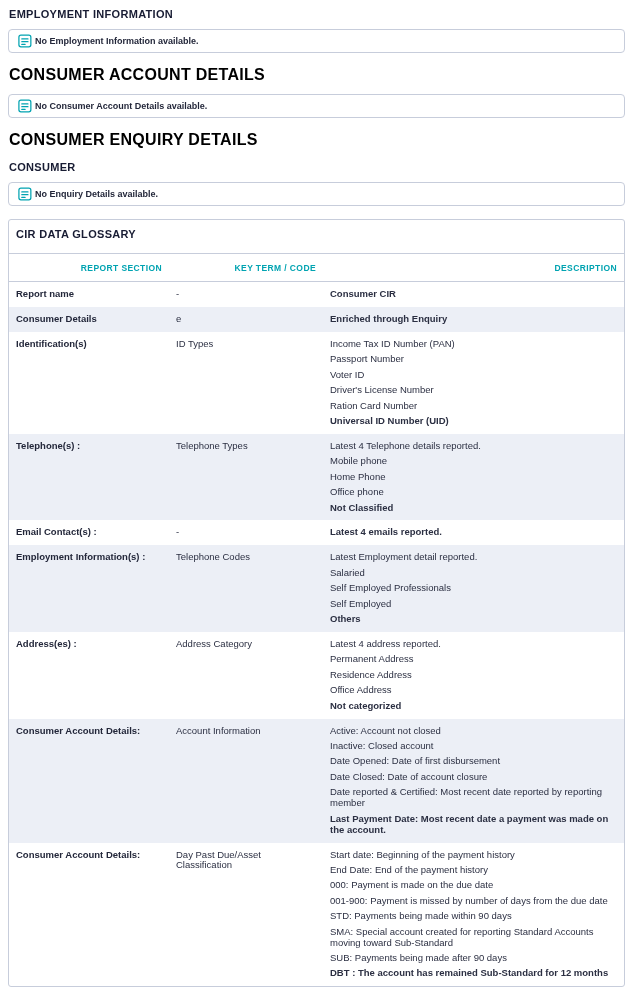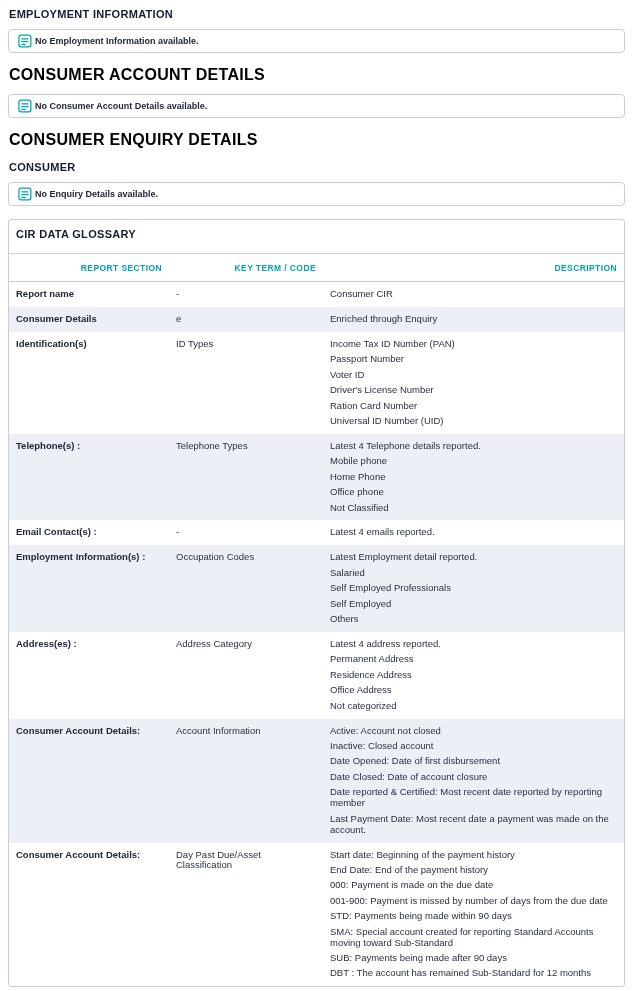--- a/index.html
+++ b/index.html
@@ -80,21 +80,21 @@
   table.glossary tbody td {
     vertical-align: top;
     padding: 7px 9px 7px 7px;
     font-size: 9.5px;
     line-height: 1.15;
   }
   table.glossary tbody tr.alt { background: #eceff6; }
   td.col-section { font-weight: bold; color: #23273a; }
   td.col-key { color: #2b2f42; }
   .desc-line { margin-bottom: 4.5px; color: #2b2f42; }
-  .desc-line:last-child { margin-bottom: 0; }
+  .desc-line:last-child { margin-bottom: 0; font-weight: bold; }
 </style>
 </head>
 <body>
 
 <div class="page">
 
   <div class="heading-sm">EMPLOYMENT INFORMATION</div>
   <div class="empty-box">
     <span class="empty-icon">
       <svg width="15" height="14" viewBox="0 0 18 17" fill="none" stroke="#00a3b1" stroke-width="1.5" stroke-linecap="round" stroke-linejoin="round">
@@ -190,21 +190,21 @@
           </tr>
           <tr>
             <td class="col-section">Email Contact(s) :</td>
             <td class="col-key">-</td>
             <td class="col-desc">
               <div class="desc-line">Latest 4 emails reported.</div>
             </td>
           </tr>
           <tr class="alt">
             <td class="col-section">Employment Information(s) :</td>
-            <td class="col-key">Occupation Codes</td>
+            <td class="col-key">Telephone Codes</td>
             <td class="col-desc">
               <div class="desc-line">Latest Employment detail reported.</div>
               <div class="desc-line">Salaried</div>
               <div class="desc-line">Self Employed Professionals</div>
               <div class="desc-line">Self Employed</div>
               <div class="desc-line">Others</div>
             </td>
           </tr>
           <tr>
             <td class="col-section">Address(es) :</td>

